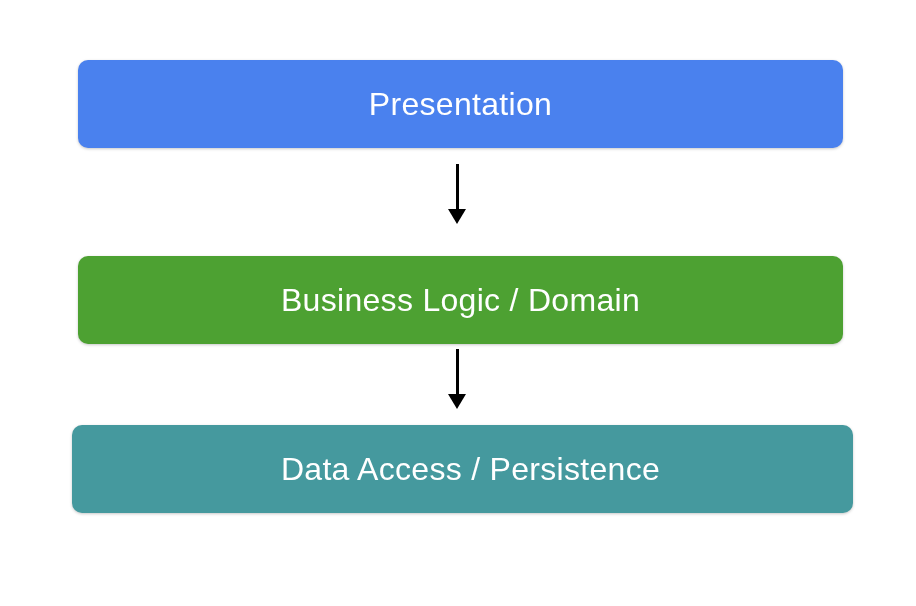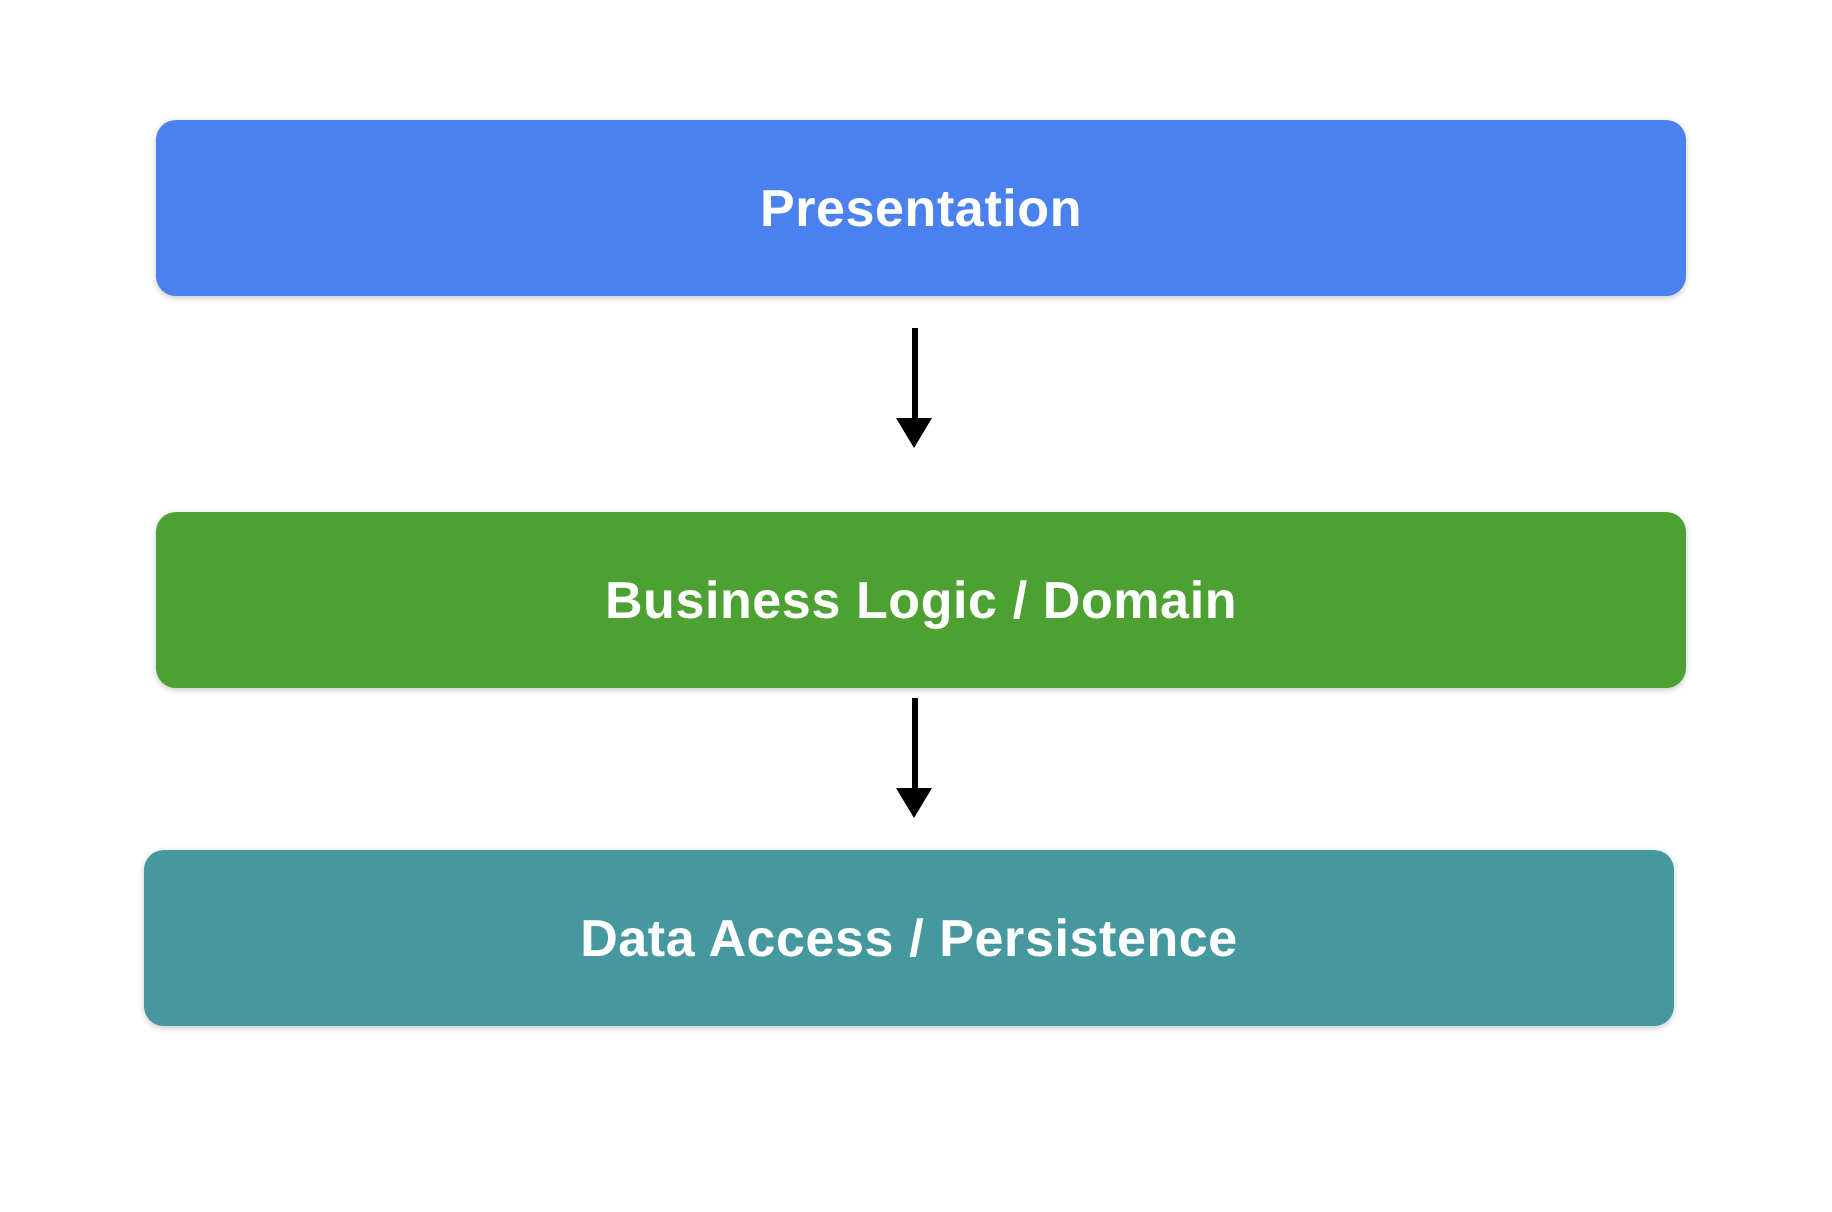--- a/index.html
+++ b/index.html
@@ -22,29 +22,29 @@
     position: absolute;
     width: 765px;
     height: 88px;
     border-radius: 10px;
     display: flex;
     align-items: center;
     justify-content: center;
     box-shadow: 0 1px 3px rgba(0,0,0,0.22);
   }
   .layer-label {
-    font-size: 26px;
-    font-weight: 700;
+    font-size: 32px;
+    font-weight: 400;
     letter-spacing: 0.3px;
     color: #ffffff;
     white-space: nowrap;
   }
   .box-presentation { left: 78px; top: 60px; }
   .box-business     { left: 78px; top: 256px; }
-  .box-data         { left: 72px; top: 425px; }
+  .box-data         { left: 72px; top: 425px; padding-left: 16px; }
 
   .arrow-down {
     position: absolute;
     width: 18px;
     display: flex;
     flex-direction: column;
     align-items: center;
   }
   .arrow-1 { left: 448px; top: 164px; }
   .arrow-2 { left: 448px; top: 349px; }

